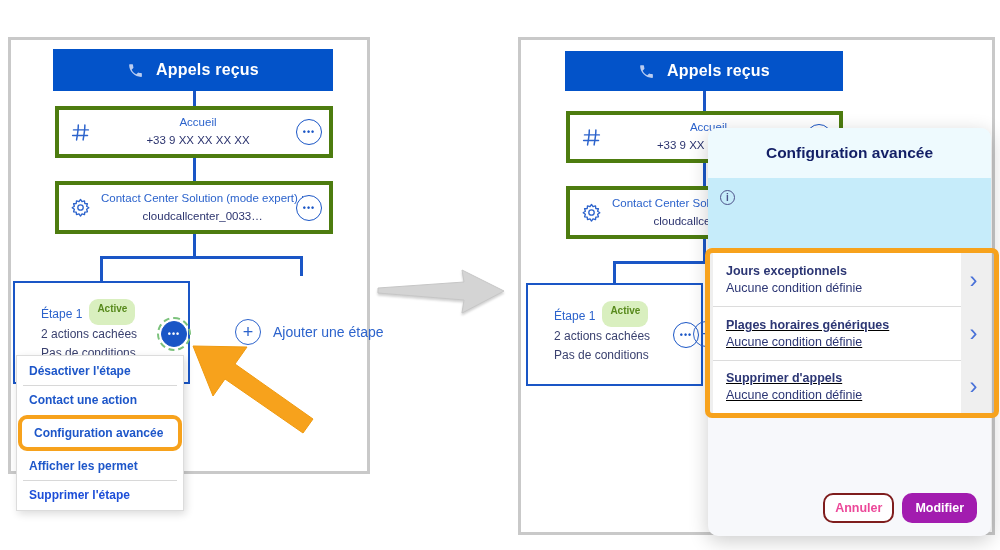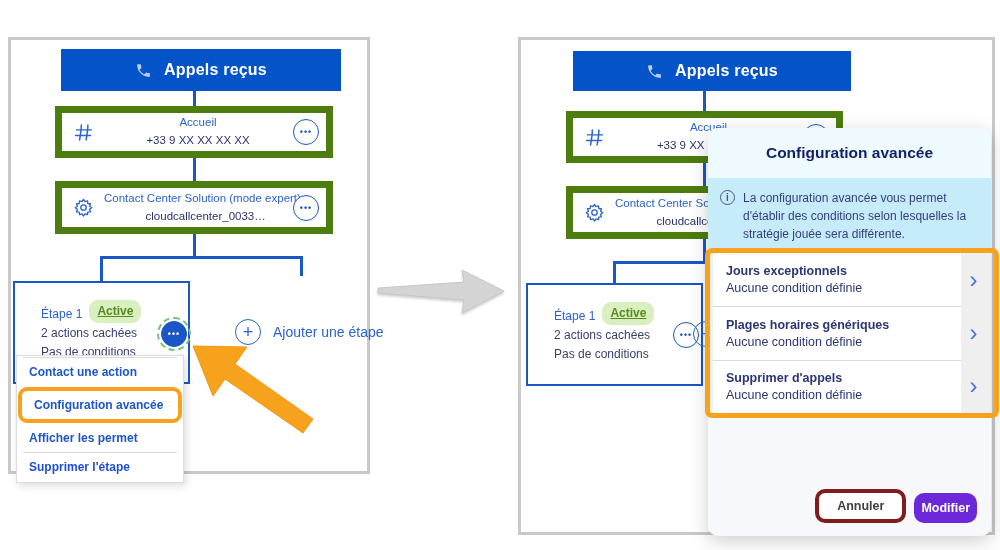--- a/index.html
+++ b/index.html
@@ -11,31 +11,31 @@
   .panel {
     position:absolute; background:#ffffff; border:3px solid #c9c9c9;
   }
   .left-panel  { left:8px;  top:37px; width:362px; height:437px; }
   .right-panel { left:518px; top:37px; width:477px; height:498px; }
 
   
   .flow-header {
     position:absolute; background:#0353c9; color:#ffffff;
     display:flex; align-items:center; justify-content:center; gap:12px;
-    font-weight:bold; font-size:16px; letter-spacing:.2px;margin-left:8px;
+    font-weight:bold; font-size:16px; letter-spacing:.2px;
   }
   .left-panel  .flow-header { left:42px; top:9px;  width:280px; height:42px; }
   .right-panel .flow-header { left:44px; top:11px; width:278px; height:40px; }
   .phone-icon svg { display:block; }
 
   .vline, .hline { position:absolute; background:#1a56c6; }
   .vline { width:3px; } .hline { height:3px; }
 
   .node-box {
-    position:absolute; border:7px solid #4d7c0f; background:#ffffff;
+    position:absolute; border:4px solid #4d7c0f; background:#ffffff;
     display:flex; align-items:center;
   }
   .node-icon { width:42px; display:flex; justify-content:center; flex:none; }
   .node-text { flex:1; text-align:center; font-size:11.5px; line-height:1.55; padding-right:34px; }
   .node-title { color:#2c63cc; white-space:nowrap; }
   .node-sub   { color:#2b336e; white-space:nowrap; }
 
   .dots-btn {
     position:absolute; width:26px; height:26px; border-radius:50%;
     border:1.5px solid #1a56c6; background:#fff; color:#1a56c6;
@@ -48,22 +48,22 @@
     outline:2px dashed #7cc27c; outline-offset:2px;
   }
 
   .step-box {
     position:absolute; border:2px solid #1a56c6; background:#ffffff;
     font-size:12px; padding:16px 0 0 26px; line-height:1.6;
   }
   .step-title-row { display:flex; align-items:center; gap:7px; }
   .step-title { color:#2c63cc;margin-top:6px; }
   .badge {
-    background:#d9efbf; color:#588a1d; font-size:12px; font-weight:bold;
-    padding:2px 8px 2px; border-radius:9px;text-decoration:underline;
+    background:#d9efbf; color:#588a1d; font-size:10px; font-weight:bold;
+    padding:2px 8px 8px; border-radius:9px;
   }
   .step-line { color:#3a416f; }
 
   .add-step {
     position:absolute; display:flex; align-items:center; gap:12px;
     color:#2c63cc; font-size:14px; cursor:pointer; white-space:nowrap;
   }
   .plus-circle {
     width:26px; height:26px; border-radius:50%; border:1.5px solid #2c63cc;
     display:flex; align-items:center; justify-content:center;
@@ -121,38 +121,38 @@
   .orange-frame {
     position:absolute; left:-3px; right:-8px; top:0; bottom:0;
     border:5px solid #f7a21c; border-radius:7px;
     pointer-events:none; z-index:3;
   }
   .modal-row { flex:1; display:flex; align-items:stretch; cursor:pointer; }
   .row-main {
     flex:1; background:#ffffff; display:flex; flex-direction:column;
     justify-content:center; padding-left:13px;
   }
-  .modal-row + .modal-row .row-main { border-top:1px solid #dcdcdc; }
+  .modal-row + .modal-row .row-main { border-top:1px solid #dcdcdc;text-decoration:underline; }
   .row-title { font-size:12.5px; font-weight:bold; color:#2c3674; }
   .row-sub   { font-size:12.5px; color:#2c3674; margin-top:3px; }
   .row-chevron {
     width:25px; display:flex; align-items:center; justify-content:center;
     color:#4a72d8; font-size:24px; font-weight:300;
   }
 
   .modal-footer {
     flex:1; display:flex; align-items:flex-end; justify-content:flex-end;
     gap:8px; padding:13px 14px; border-radius:0 0 10px 10px;
   }
   .btn {
     font-family:"Liberation Sans", sans-serif; font-size:12.5px; font-weight:bold;
     border-radius:10px; cursor:pointer;
   }
-  .btn-cancel { background:#ffffff; border:4px solid #7f1d1d; color:#404040; padding:6px 18px; }
-  .btn-submit { background:#6d28d9; border:none; color:#ffffff; padding:8px 7px; }
+  .btn-cancel { background:#ffffff; border:2px solid #7f1d1d; color:#ec4899; padding:6px 10px; }
+  .btn-submit { background:#a21caf; border:none; color:#ffffff; padding:8px 13px; }
 </style>
 </head>
 <body>
 
 <div class="canvas">
 
   <section class="panel left-panel">
 
     <div class="flow-header">
       <span class="phone-icon">
@@ -211,20 +211,21 @@
       <div class="step-line">Pas de conditions</div>
       <span class="dots-btn filled" style="left:146px; top:38px;">•••</span>
     </div>
 
     <div class="add-step" style="left:224px; top:279px;">
       <span class="plus-circle">+</span>
       <span>Ajouter une étape</span>
     </div>
 
     <div class="context-menu">
+      <div class="menu-item">Désactiver l'étape</div>
       <div class="menu-sep"></div>
       <div class="menu-item">Contact une action</div>
       <div class="orange-ring">
         <div class="menu-item">Configuration avancée</div>
       </div>
       <div class="menu-item">Afficher les permet</div>
       <div class="menu-sep"></div>
       <div class="menu-item danger">Supprimer l'étape</div>
     </div>
 
@@ -300,21 +301,20 @@
     <div class="add-step" style="left:172px; top:281px;">
       <span class="plus-circle">+</span>
       <span>Ajouter une étape</span>
     </div>
 
     <div class="modal">
       <div class="modal-header">Configuration avancée</div>
 
       <div class="modal-info">
         <span class="info-icon">i</span>
-        <p>La configuration avancée vous permet d'établir des conditions selon lesquelles la stratégie jouée sera différente.</p>
       </div>
 
       <div class="modal-list">
         <div class="orange-frame"></div>
 
         <div class="modal-row">
           <div class="row-main">
             <div class="row-title">Jours exceptionnels</div>
             <div class="row-sub">Aucune condition définie</div>
           </div>

